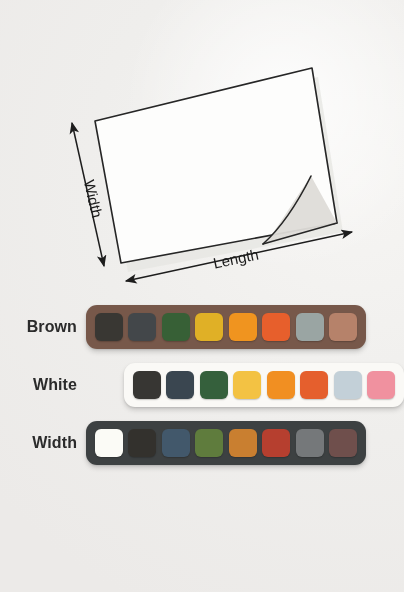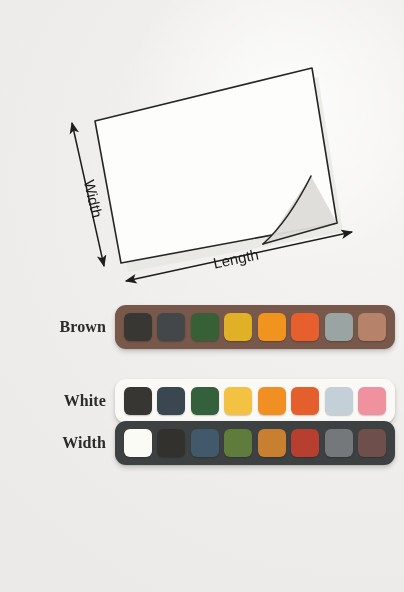--- a/index.html
+++ b/index.html
@@ -25,35 +25,34 @@
 
   
   .palettes{
     position:absolute;left:0;top:296px;width:404px;height:180px;
   }
   .palette-row{
     position:absolute;left:0;width:404px;height:50px;
     display:flex;align-items:center;
   }
   .row-0{top:6px;}
-  .row-1{top:80px;}
+  .row-1{top:64px;justify-content:space-between;}
   .row-2{top:122px;}
 
   .row-label{
-    width:115px;
+    width:86px;
     text-align:right;
     padding-right:9px;
     box-sizing:border-box;
     font-size:16px;
     font-weight:bold;
     color:#2b2b2b;
     letter-spacing:.1px;
     line-height:1;
     white-space:nowrap;
-    font-family:Liberation Serif, serif;
   }
   .bar{
     position:relative;
     width:280px;
     height:44px;
     border-radius:11px;
     box-sizing:border-box;
     display:flex;
     align-items:center;
     justify-content:space-between;

